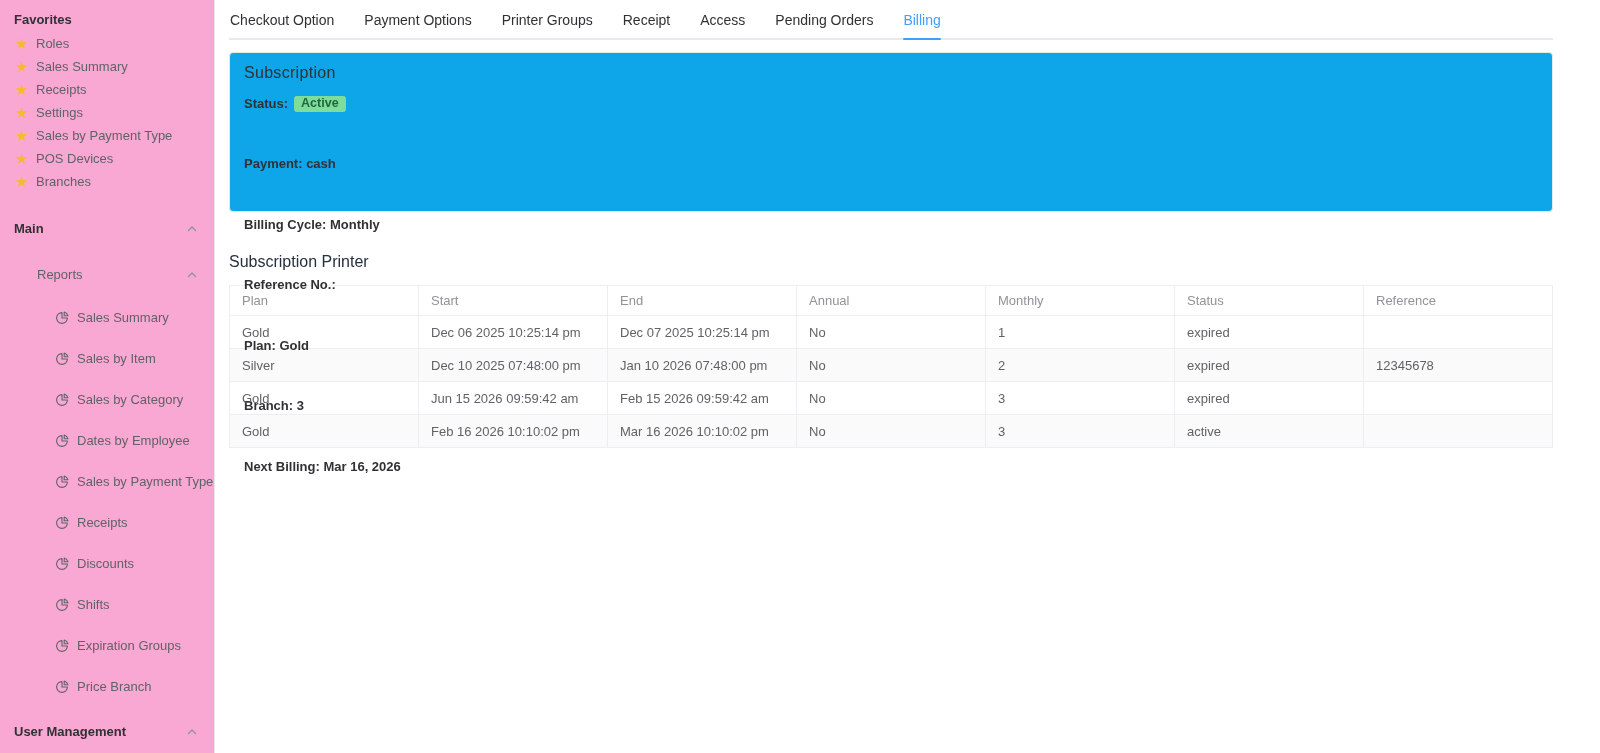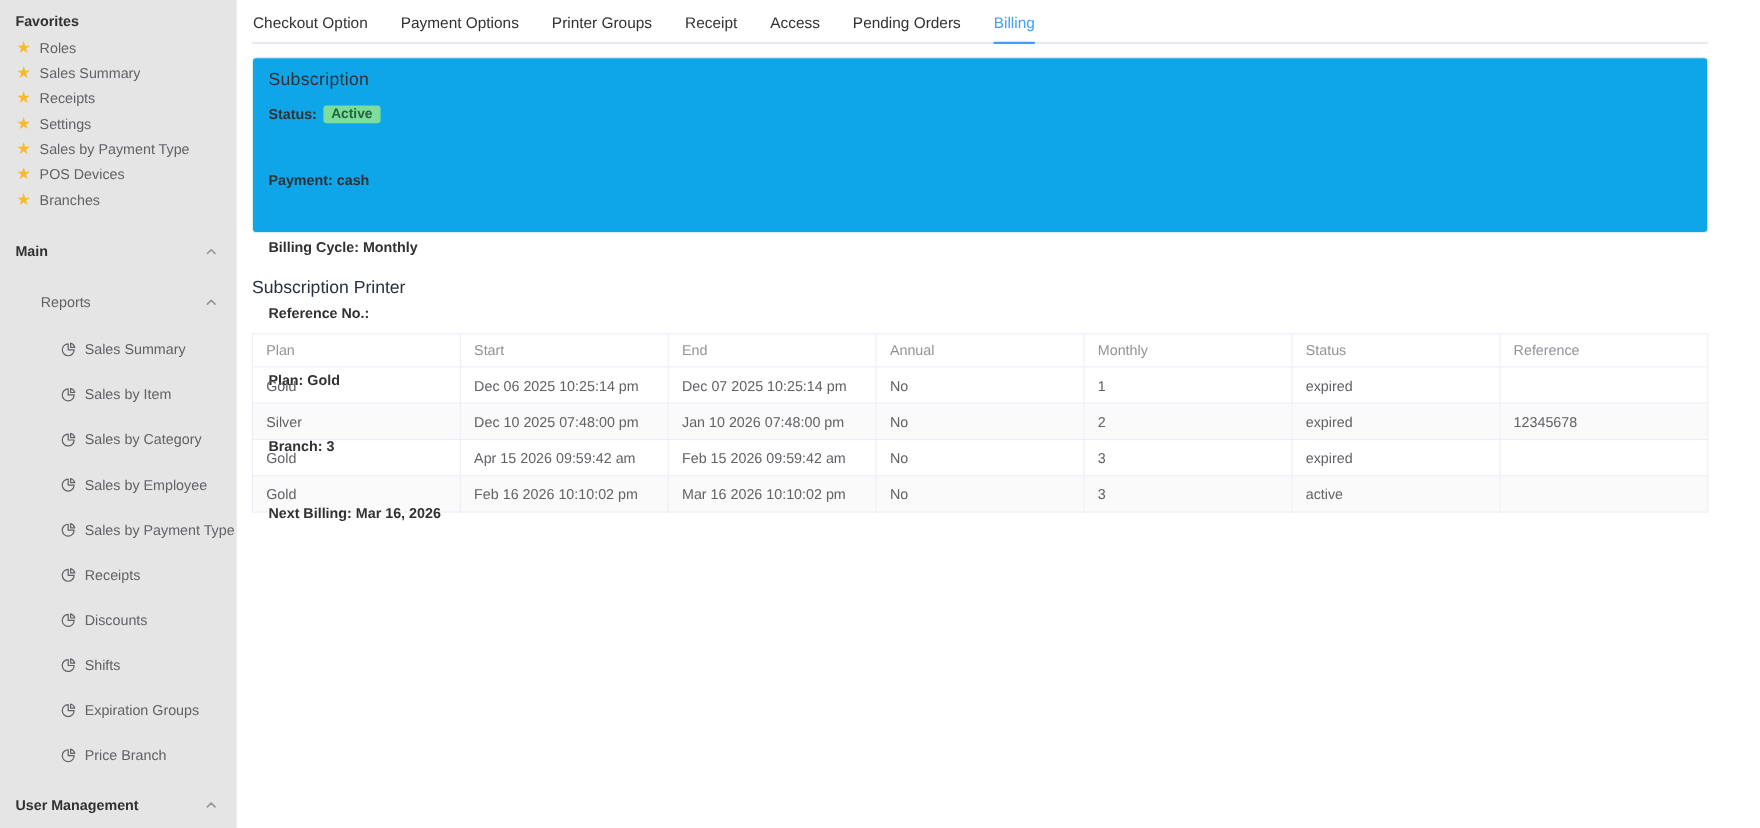--- a/index.html
+++ b/index.html
@@ -12,21 +12,21 @@
     position: relative;
     color: #303133;
   }
 
   
   .sidebar {
     position: absolute; left: 0; top: 0;
     width: 215px; height: 753px;
     border-right: 1px solid #e6e6e6;
     padding: 12px 0 0 14px;
-    background: #e5e5e5;
+    background: #f9a8d4;
     overflow: hidden;
   }
   .side-title {
     height: 16px; line-height: 16px;
     font-size: 13px; font-weight: 700; color: #303133;
     display: flex; align-items: center; justify-content: space-between;
     padding-right: 16px;
     cursor: default;
   }
   .fav-list { margin-top: 4px; }
@@ -117,21 +117,21 @@
     border-radius: 3px;
   }
 
   .section-heading {
     margin: 39px 0 0 0;
     font-size: 16px; font-weight: 400; color: #27303f;
     height: 21px; line-height: 21px;
   }
 
   table.history {
-    margin-top: 31px;
+    margin-top: 13px;
     width: 100%;
     border-collapse: collapse;
     table-layout: fixed;
     font-size: 13px;
   }
   table.history th {
     height: 30px;
     font-weight: 400;
     color: #909399;
     text-align: left;
@@ -234,21 +234,21 @@
         </span>
       <span>Sales by Category</span>
     </div>
     <div class="report-item">
       <span class="pie-icon">
           <svg width="14" height="14" viewBox="0 0 14 14">
             <path d="M7 1.6 A5.4 5.4 0 1 0 12.4 7 L7 7 Z" fill="none" stroke="#606266" stroke-width="1.1" stroke-linejoin="round"></path>
             <path d="M9.2 1 A5.6 5.6 0 0 1 13 4.8 L9.2 4.8 Z" fill="none" stroke="#606266" stroke-width="1.1" stroke-linejoin="round"></path>
           </svg>
         </span>
-      <span>Sales by Employee</span>
+      <span>Dates by Employee</span>
     </div>
     <div class="report-item">
       <span class="pie-icon">
           <svg width="14" height="14" viewBox="0 0 14 14">
             <path d="M7 1.6 A5.4 5.4 0 1 0 12.4 7 L7 7 Z" fill="none" stroke="#606266" stroke-width="1.1" stroke-linejoin="round"></path>
             <path d="M9.2 1 A5.6 5.6 0 0 1 13 4.8 L9.2 4.8 Z" fill="none" stroke="#606266" stroke-width="1.1" stroke-linejoin="round"></path>
           </svg>
         </span>
       <span>Sales by Payment Type</span>
     </div>
@@ -366,21 +366,21 @@
           <td>Silver</td>
           <td>Dec 10 2025 07:48:00 pm</td>
           <td>Jan 10 2026 07:48:00 pm</td>
           <td>No</td>
           <td>2</td>
           <td>expired</td>
           <td>12345678</td>
         </tr>
         <tr>
           <td>Gold</td>
-          <td>Apr 15 2026 09:59:42 am</td>
+          <td>Jun 15 2026 09:59:42 am</td>
           <td>Feb 15 2026 09:59:42 am</td>
           <td>No</td>
           <td>3</td>
           <td>expired</td>
           <td></td>
         </tr>
         <tr>
           <td>Gold</td>
           <td>Feb 16 2026 10:10:02 pm</td>
           <td>Mar 16 2026 10:10:02 pm</td>

